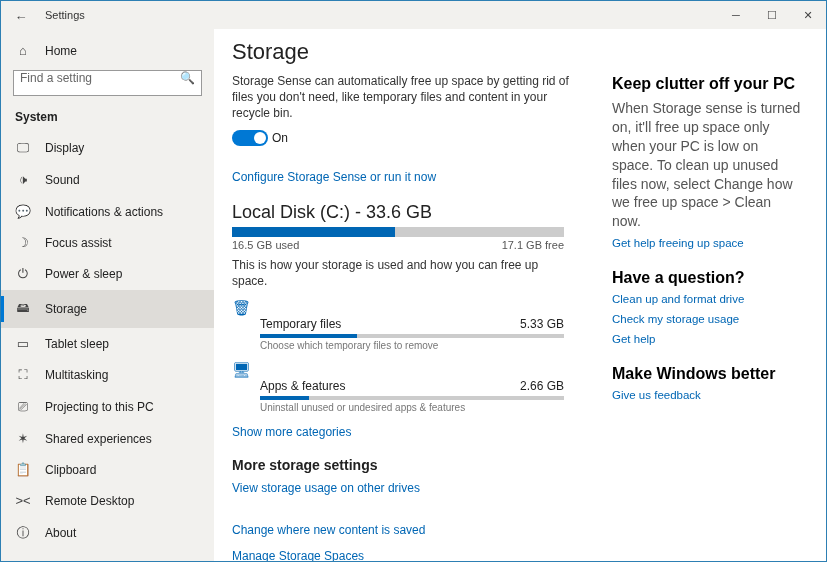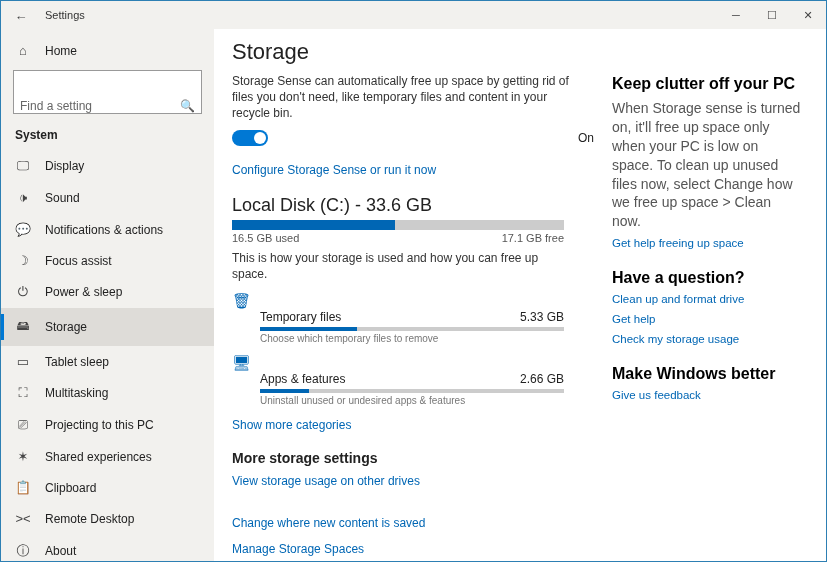--- a/index.html
+++ b/index.html
@@ -6,33 +6,33 @@
 body { width: 827px; height: 562px; background: #fff; border: 1px solid #2d7fb3; overflow: hidden; font-size: 12px; color: #222; }
 .titlebar { height: 28px; display: flex; align-items: center; padding: 0 0 0 8px; background: #f2f1ee; }
 .titlebar .back { width: 24px; text-align: center; color: #444; font-size: 13px; }
 .titlebar .title { margin-left: 12px; font-size: 11px; color: #333; }
 .wincontrols { margin-left: auto; display: flex; }
 .wincontrols div { width: 36px; height: 28px; display: flex; align-items: center; justify-content: center; color: #444; font-size: 11px; }
 .layout { display: flex; height: calc(100% - 28px); }
 .sidebar { width: 213px; background: #f2f1ee; padding: 6px 0 0 0; display: flex; flex-direction: column; }
 .nav-home { display: flex; align-items: center; padding: 8px 14px; color: #222; font-size: 12px; gap: 14px; }
 .search-wrap { padding: 4px 12px 8px 12px; }
-.search { width: 100%; height: 44px; border: 1px solid #999; background: #fff; display: flex; align-items: flex-end; padding: 0 6px; justify-content: space-between; font-size: 12px; color: #666; }
+.search { width: 100%; height: 26px; border: 1px solid #999; background: #fff; display: flex; align-items: flex-start; padding: 0 6px; justify-content: space-between; font-size: 12px; color: #666; }
 .cat { padding: 6px 14px 6px 14px; font-weight: 600; font-size: 12px; color: #222; }
 .nav-list { margin-top: 2px; overflow-y: auto; }
 .nav-item { display: flex; align-items: center; gap: 14px; padding: 8px 14px 8px 14px; font-size: 12px; color: #222; position: relative; }
 .nav-item.active { background: #dedcd8; }
 .nav-item.active::before { content: ""; position: absolute; left: 0; top: 6px; bottom: 6px; width: 3px; background: #0078d4; }
 .nav-icon { width: 16px; text-align: center; color: #444; font-size: 13px; }
 .main { flex: 1; display: flex; padding: 10px 24px 0 18px; overflow-y: auto; }
 .content { flex: 1; max-width: 410px; }
 .right { width: 190px; margin-left: 18px; padding-top: 36px; font-size: 11.5px; }
 h1 { font-weight: 400; font-size: 22px; color: #222; margin-bottom: 8px; }
 .desc { font-size: 12px; color: #333; line-height: 1.35; margin-bottom: 8px; max-width: 340px; }
-.toggle-row { display: flex; align-items: center; gap: 26px; margin-bottom: 17px; justify-content: space-between; }
+.toggle-row { display: flex; align-items: center; gap: 4px; margin-bottom: 24px; }
 .toggle { width: 36px; height: 16px; border-radius: 8px; background: #0078d4; position: relative; }
 .toggle::after { content: ""; position: absolute; right: 2px; top: 2px; width: 12px; height: 12px; border-radius: 50%; background: #fff; }
 .link { color: #0066b4; font-size: 12px; margin-bottom: 6px; display: block; }
 .disk-title { font-size: 18px; font-weight: 400; margin: 18px 0 4px 0; color: #222; }
 .disk-bar { width: 332px; height: 10px; background: #ccc; position: relative; }
 .disk-bar .fill { position: absolute; left: 0; top: 0; height: 100%; background: #0066b4; }
 .disk-stats { width: 332px; display: flex; justify-content: space-between; font-size: 11px; color: #555; margin: 2px 0 6px 0; gap: 25px; }
 .itemrow { display: flex; align-items: flex-start; gap: 10px; margin: 8px 0 2px 0; width: 332px; }
 .itemrow .iicon { width: 18px; color: #0066b4; font-size: 15px; padding-top: 2px; }
 .itemrow .ibody { flex: 1; margin-top: 20px; }
@@ -190,22 +190,22 @@
     <div class="right">
       <div class="sec">
         <h3>Keep clutter off your PC</h3>
         <p>When Storage sense is turned on, it'll free up space only when your PC is low on space. To clean up unused files now, select Change how we free up space &gt; Clean now.</p>
         <a class="link">Get help freeing up space</a>
       </div>
       <div class="sec">
         <h3>Have a question?</h3>
         <div id="qlinks">
             <a class="link">Clean up and format drive</a>
+            <a class="link">Check my storage usage</a>
             <a class="link">Get help</a>
-            <a class="link">Check my storage usage</a>
           </div>
       </div>
       <div class="sec">
         <h3>Make Windows better</h3>
         <a class="link">Give us feedback</a>
       </div>
     </div>
   </div>
 </div>
 

